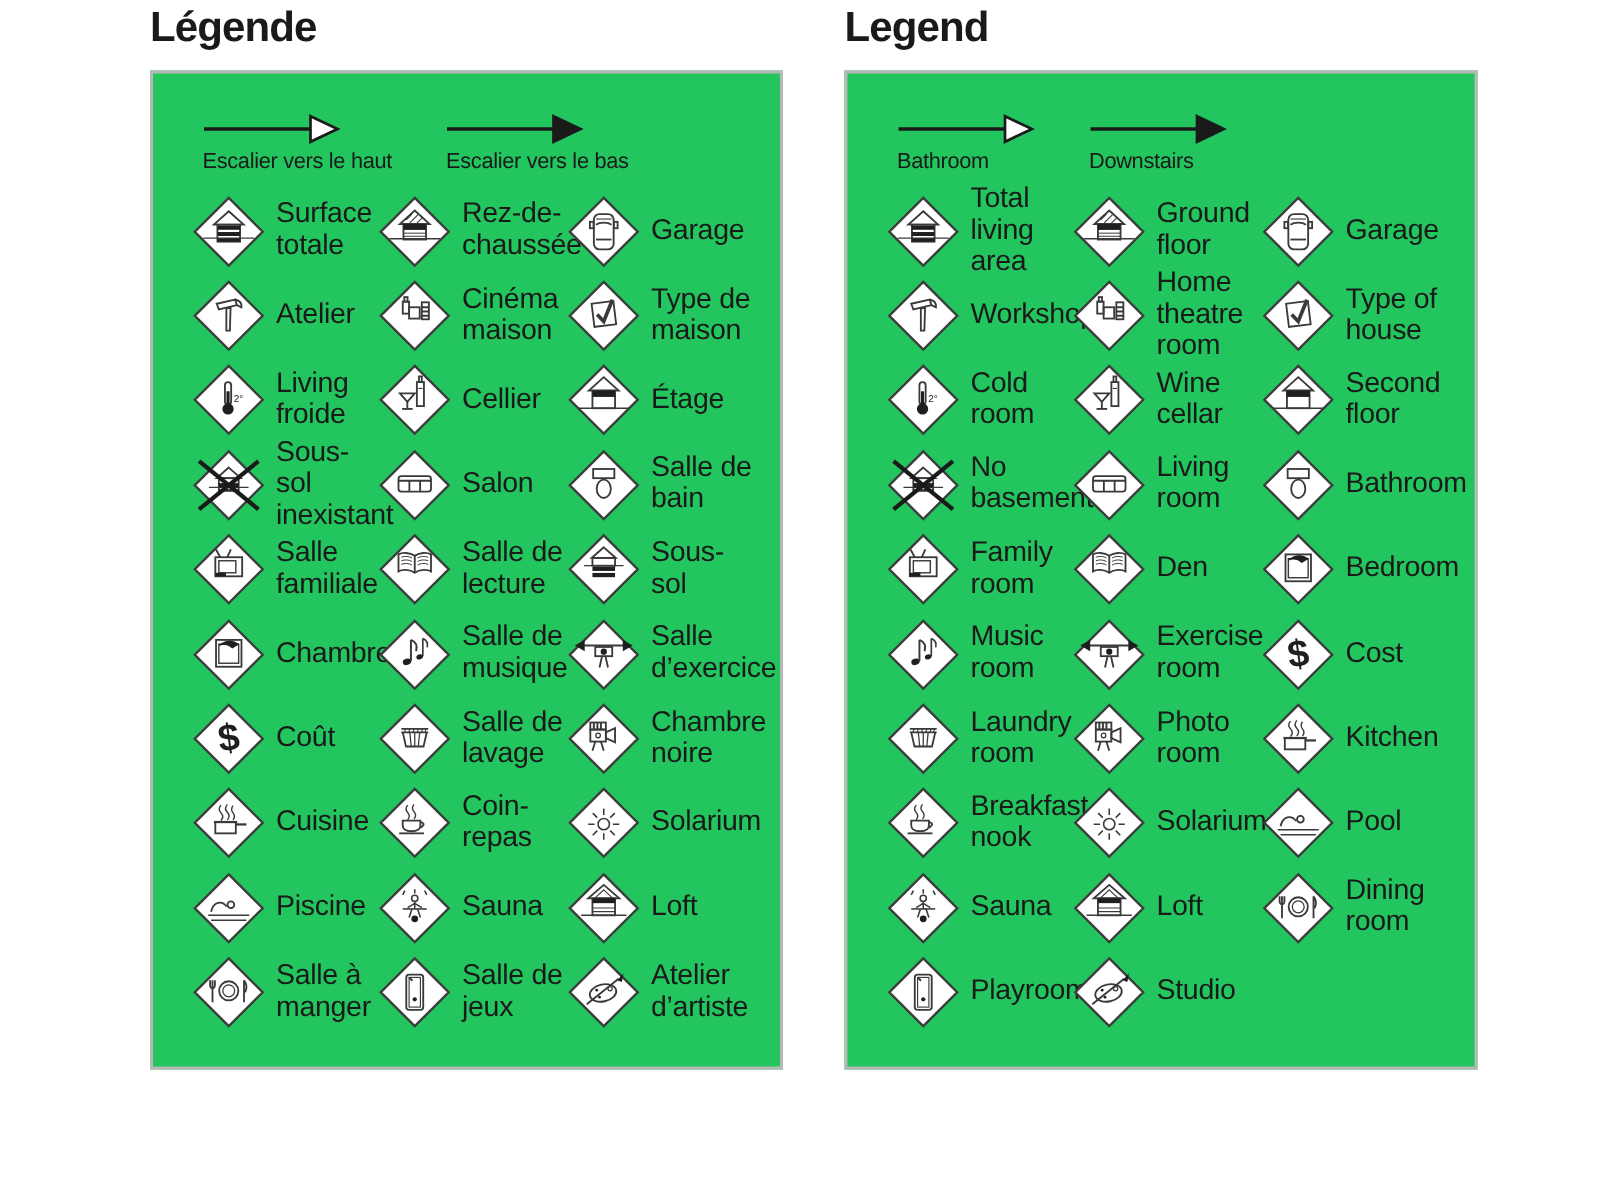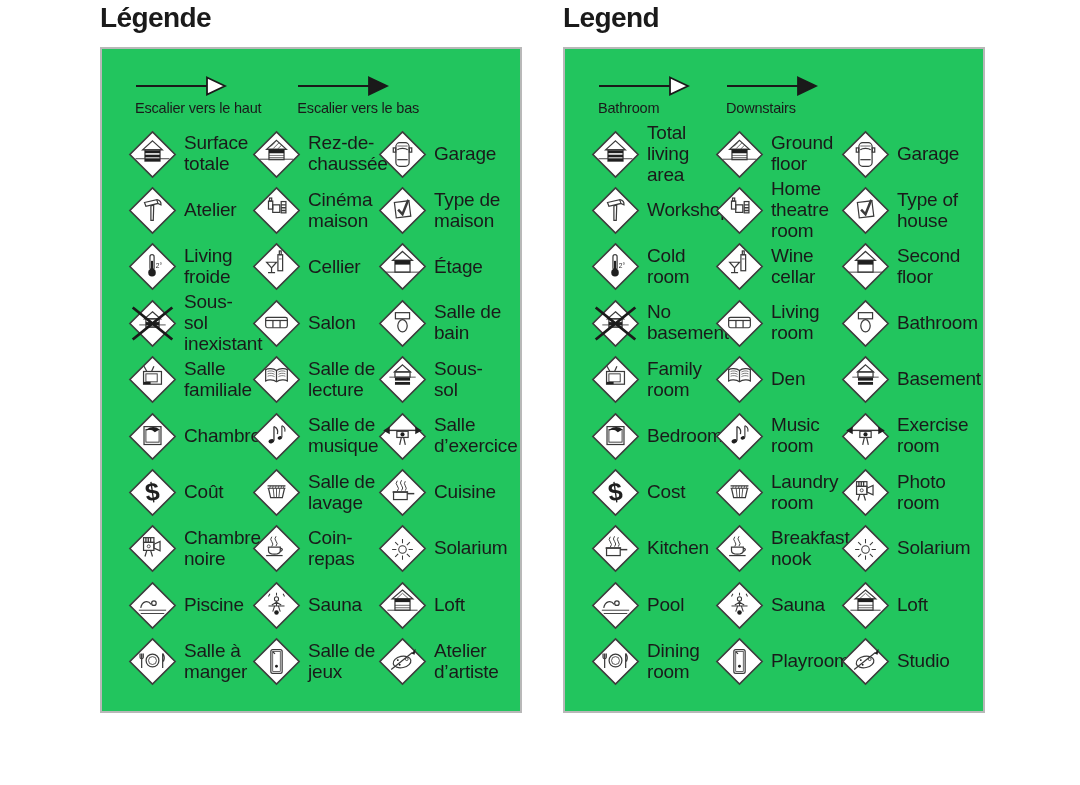--- a/index.html
+++ b/index.html
@@ -417,31 +417,31 @@
     <svg viewBox="0 0 52 52" width="49" height="49">
       <polygon points="26,2 50,26 26,50 2,26" fill="#ffffff" stroke="#3c3c3c" stroke-width="1.7"></polygon>
       <use class="glyph-use" href="#g-laundry-room"></use>
     </svg>
     <span class="cell-label">Salle de lavage</span>
   </div>
 
   <div class="cell">
     <svg viewBox="0 0 52 52" width="49" height="49">
       <polygon points="26,2 50,26 26,50 2,26" fill="#ffffff" stroke="#3c3c3c" stroke-width="1.7"></polygon>
+      <use class="glyph-use" href="#g-photo-room"></use>
+    </svg>
+    <span class="cell-label">Chambre noire</span>
+  </div>
+
+  <div class="cell">
+    <svg viewBox="0 0 52 52" width="49" height="49">
+      <polygon points="26,2 50,26 26,50 2,26" fill="#ffffff" stroke="#3c3c3c" stroke-width="1.7"></polygon>
       <use class="glyph-use" href="#g-kitchen"></use>
     </svg>
     <span class="cell-label">Cuisine</span>
-  </div>
-
-  <div class="cell">
-    <svg viewBox="0 0 52 52" width="49" height="49">
-      <polygon points="26,2 50,26 26,50 2,26" fill="#ffffff" stroke="#3c3c3c" stroke-width="1.7"></polygon>
-      <use class="glyph-use" href="#g-photo-room"></use>
-    </svg>
-    <span class="cell-label">Chambre noire</span>
   </div>
 
   <div class="cell">
     <svg viewBox="0 0 52 52" width="49" height="49">
       <polygon points="26,2 50,26 26,50 2,26" fill="#ffffff" stroke="#3c3c3c" stroke-width="1.7"></polygon>
       <use class="glyph-use" href="#g-breakfast-nook"></use>
     </svg>
     <span class="cell-label">Coin-repas</span>
   </div>
 
@@ -626,27 +626,20 @@
   </div>
 
   <div class="cell">
     <svg viewBox="0 0 52 52" width="49" height="49">
       <polygon points="26,2 50,26 26,50 2,26" fill="#ffffff" stroke="#3c3c3c" stroke-width="1.7"></polygon>
       <use class="glyph-use" href="#g-den"></use>
     </svg>
     <span class="cell-label">Den</span>
   </div>
 
-  <div class="cell">
-    <svg viewBox="0 0 52 52" width="49" height="49">
-      <polygon points="26,2 50,26 26,50 2,26" fill="#ffffff" stroke="#3c3c3c" stroke-width="1.7"></polygon>
-      <use class="glyph-use" href="#g-basement"></use>
-    </svg>
-    <span class="cell-label">Basement</span>
-  </div>
 
   <div class="cell">
     <svg viewBox="0 0 52 52" width="49" height="49">
       <polygon points="26,2 50,26 26,50 2,26" fill="#ffffff" stroke="#3c3c3c" stroke-width="1.7"></polygon>
       <use class="glyph-use" href="#g-bedroom"></use>
     </svg>
     <span class="cell-label">Bedroom</span>
   </div>
 
   <div class="cell">

